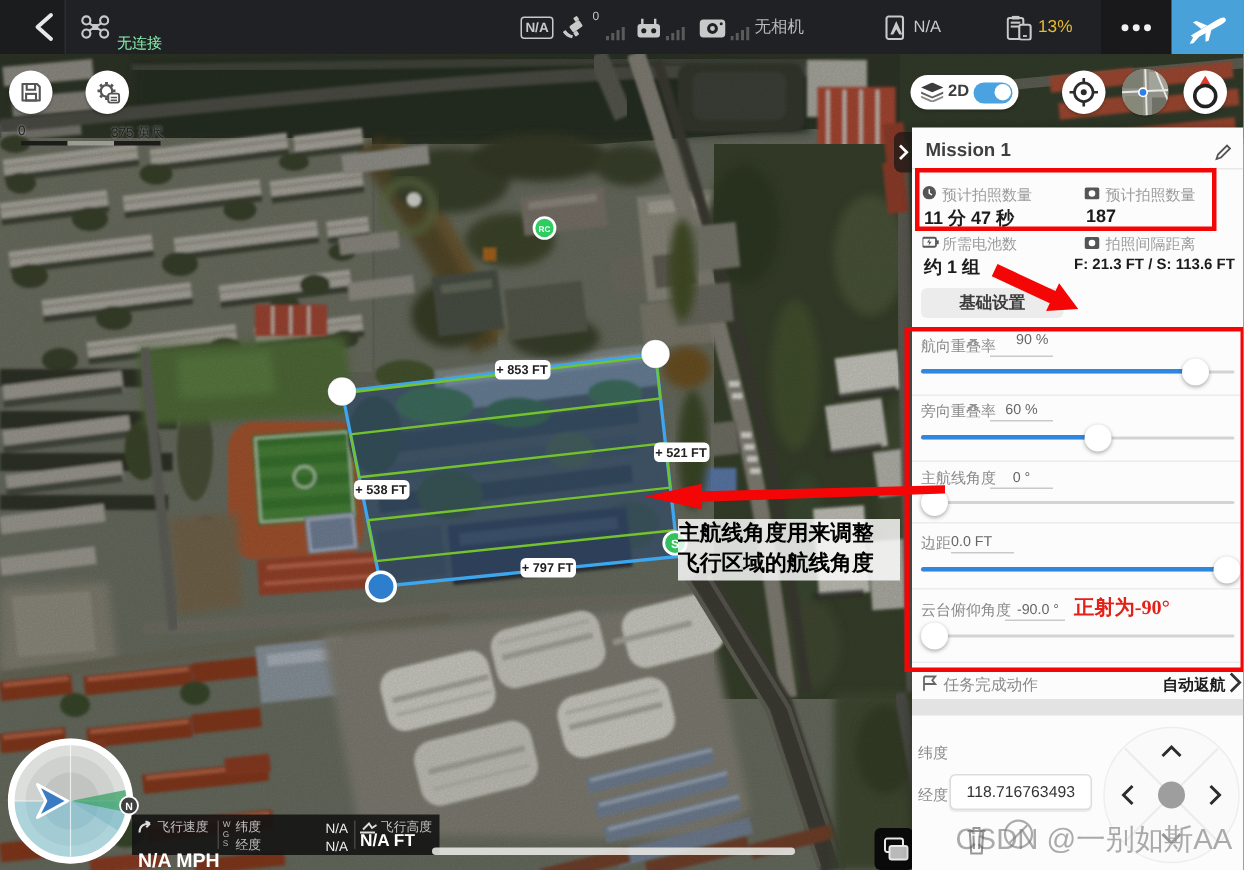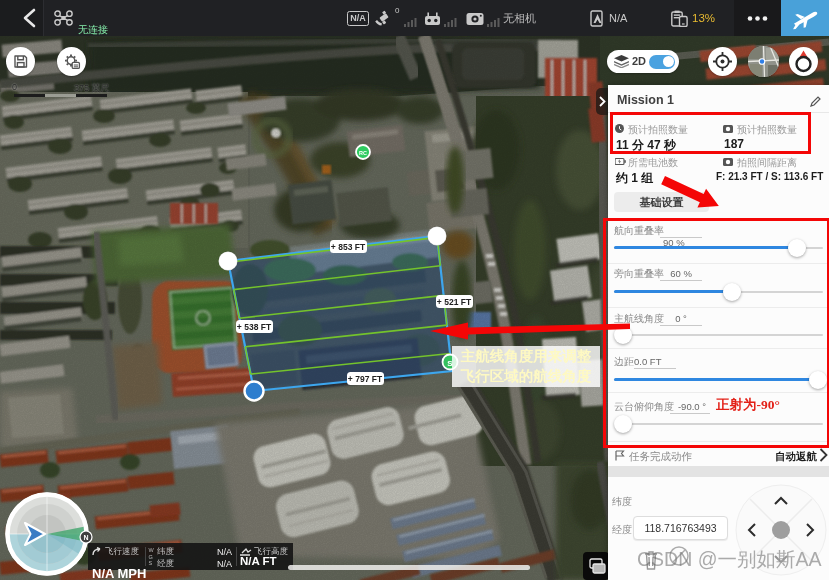--- a/index.html
+++ b/index.html
@@ -761,21 +761,21 @@
         <rect x="0" y="1" width="10" height="8" rx="1.5" fill="#555"></rect>
         <circle cx="5" cy="5" r="2.2" fill="#fff"></circle>
       </svg>
  <div class="abs" style="left:129px;top:71px;font-size:10px;color:#9b9b9b">拍照间隔距离</div>
  <div class="abs" style="left:108px;top:86px;font-size:10px;font-weight:bold;color:#1c1c1c;white-space:nowrap">F: 21.3 FT / S: 113.6 FT</div>
 
  <div class="abs" style="left:6px;top:107px;width:95px;height:20px;background:#ececec;border-radius:4px;text-align:center;line-height:20px;font-size:11px;font-weight:bold;color:#3c3c3c">基础设置</div>
 
 
  <div class="abs" style="left:6px;top:139px;font-size:10px;color:#8a8a8a">航向重叠率</div>
- <div class="abs" style="left:55px;top:152px;width:36px;text-align:left;font-size:9.5px;color:#666">90 %</div>
+ <div class="abs" style="left:55px;top:136px;width:36px;text-align:right;font-size:9.5px;color:#666">90 %</div>
  <div class="abs" style="left:52px;top:152px;width:42px;height:1px;background:#c9c9c9"></div>
  <div class="abs" style="left:6px;top:161.5px;width:209px;height:2px;background:#d4d4d4;border-radius:1px"></div>
  <div class="abs" style="left:6px;top:161px;width:183px;height:3px;background:#2f87e0;border-radius:1.5px"></div>
  <div class="abs" style="left:180px;top:153.5px;width:18px;height:18px;border-radius:50%;background:#fff;box-shadow:0 1px 3px rgba(0,0,0,0.35)"></div>
  <div class="abs" style="left:0;top:178px;width:221px;height:1px;background:#ececec"></div>
 
  <div class="abs" style="left:6px;top:182px;font-size:10px;color:#8a8a8a">旁向重叠率</div>
  <div class="abs" style="left:55px;top:183px;width:36px;text-align:center;font-size:9.5px;color:#666">60 %</div>
  <div class="abs" style="left:52px;top:195px;width:42px;height:1px;background:#c9c9c9"></div>
  <div class="abs" style="left:6px;top:205.5px;width:209px;height:2px;background:#d4d4d4;border-radius:1px"></div>
@@ -849,21 +849,21 @@
 <svg class="abs" style="left:655px;top:168px;z-index:21" width="95" height="50" viewBox="0 0 95 50">
  <g transform="translate(10,8) rotate(25)">
   <path d="M0,0 L52,0 L52,-7 L75,5.5 L52,18 L52,11 L0,11 Z" fill="#f40606" transform="scale(0.82)"></path>
  </g>
 </svg>
 
 <svg class="abs" style="left:424px;top:314px;z-index:21" width="210" height="30" viewBox="0 0 210 30">
  <path d="M206,9.5 L44,13.5 L44,8.5 L6,17 L44,25.5 L44,20.5 L206,15 Z" fill="#f40606"></path>
 </svg>
 
-<div class="abs" style="left:452px;top:346px;width:148px;height:41px;background:rgba(255,255,255,0.82);z-index:21;text-align:center;font-size:14.5px;line-height:20px;color:#fef9c3;font-family:'Liberation Serif',serif;font-weight:bold">主航线角度用来调整<br>飞行区域的航线角度</div>
+<div class="abs" style="left:452px;top:346px;width:148px;height:41px;background:rgba(255,255,255,0.82);z-index:21;text-align:left;font-size:14.5px;line-height:20px;color:#000000;font-family:'Liberation Serif',serif;font-weight:bold">主航线角度用来调整<br>飞行区域的航线角度</div>
 
 <div class="abs" style="left:637px;top:546px;z-index:30;font-size:19.5px;color:rgba(120,120,120,0.62);text-shadow:0 0 1px rgba(255,255,255,0.5);white-space:nowrap">CSDN @一别如斯AA</div>
 <svg class="abs" style="left:666px;top:543px;z-index:30" width="26" height="26" viewBox="0 0 26 26" opacity="0.6">
       <circle cx="13" cy="13" r="9" fill="none" stroke="#777" stroke-width="1.5"></circle>
       <path d="M7,19 L19,7" stroke="#777" stroke-width="1.5"></path>
     </svg>
 <svg class="abs" style="left:642px;top:549px;z-index:30" width="18" height="22" viewBox="0 0 18 22" opacity="0.6">
  <g fill="none" stroke="#555" stroke-width="1.4">
         <path d="M3,5 L15,5 M7,5 L7,3 L11,3 L11,5 M4.5,5 L5.5,20 L12.5,20 L13.5,5"></path>
         <path d="M7,8 L7.3,17 M11,8 L10.7,17"></path>

